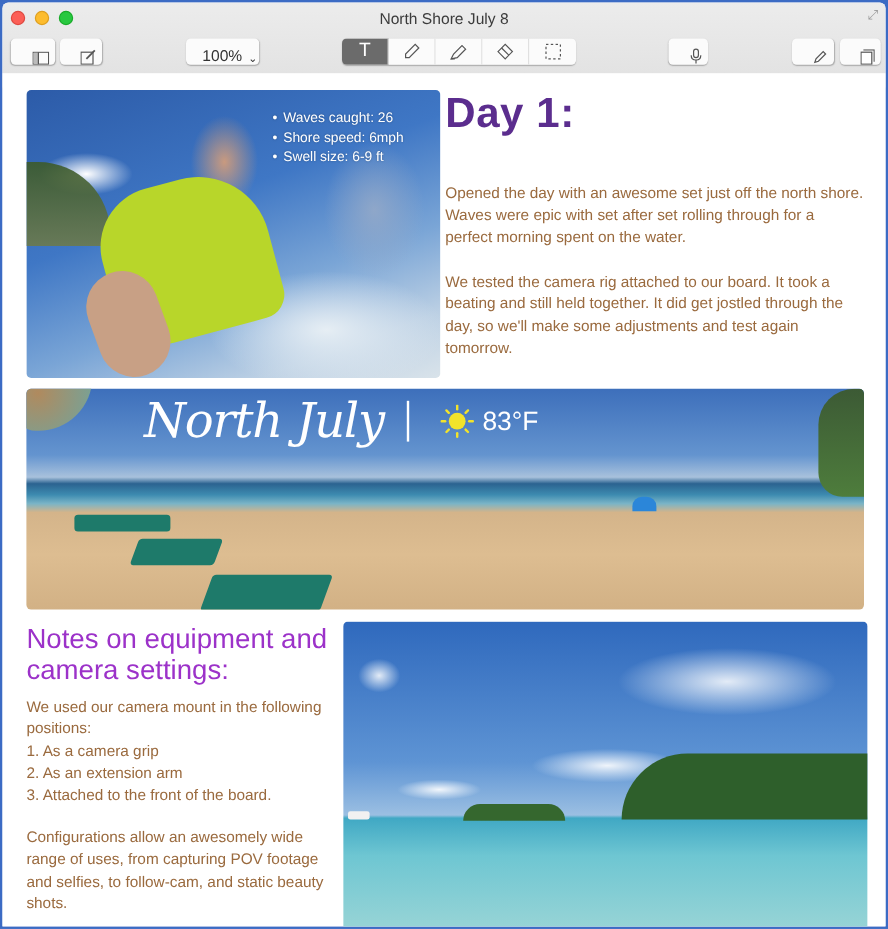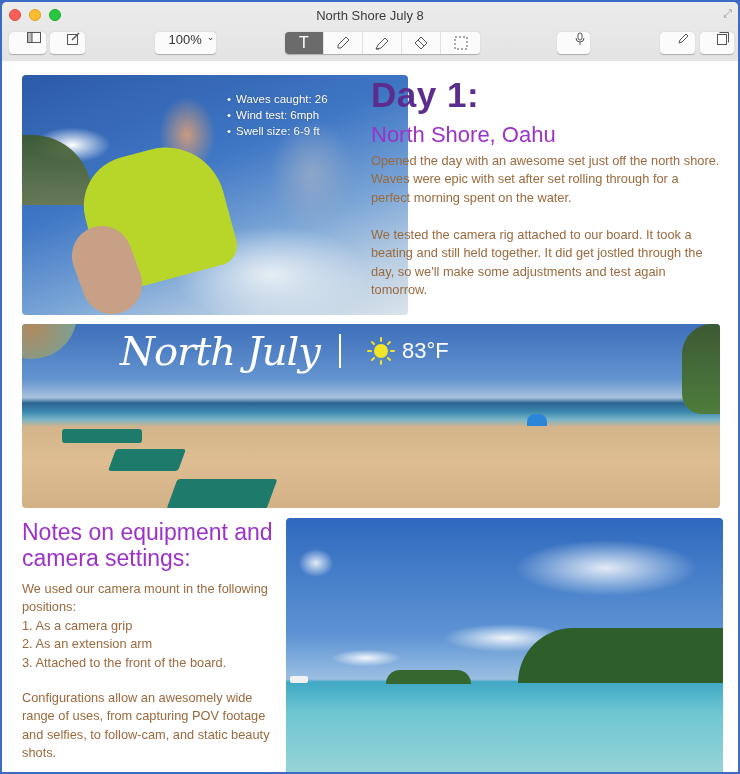--- a/index.html
+++ b/index.html
@@ -19,35 +19,35 @@
   .light.yellow { background: #fdbc2e; border: 1px solid #de9f20; }
   .light.green { background: #28c840; border: 1px solid #1aab2a; }
   .title {
     position: absolute; top: 6px; left: 0; right: 0; text-align: center;
     font-size: 13px; color: #3b3b3b;
   }
   .fullscreen { position: absolute; right: 6px; top: 5px; font-size: 11px; color: #9a9a9a; }
   .tbtn {
     position: absolute; top: 30px; height: 22px; background: #fbfbfb;
     border-radius: 4px; box-shadow: 0 0.5px 1px rgba(0,0,0,0.25);
-    display: flex; align-items: flex-start; justify-content: center; color: #5a5a5a; padding-left: 12px;
+    display: flex; align-items: flex-end; justify-content: center; color: #5a5a5a; padding-left: 12px;
   }
   .seg { position: absolute; top: 30px; left: 283px; height: 22px; display: flex;
     border-radius: 4px; box-shadow: 0 0.5px 1px rgba(0,0,0,0.25); overflow: hidden; }
   .seg .s { width: 39px; height: 22px; background: #fbfbfb; display: flex; align-items: center;
     justify-content: center; border-right: 1px solid #e0e0e0; color: #555; }
   .seg .s:last-child { border-right: none; }
   .seg .s.active { background: #6b6b6b; color: #fff; }
   .zoom-btn { font-size: 13px; color: #333; gap: 5px; }
 
   .content { position: absolute; top: 59px; left: 0; right: 0; bottom: 0; background: #fff; }
   .photo { position: absolute; border-radius: 4px; overflow: hidden; }
 
   
-  .surf { left: 20px; top: 14px; width: 386px; height: 240px;
+  .surf { left: 20px; top: 14px; width: 345px; height: 240px;
     background:
       radial-gradient(ellipse 60px 80px at 290px 100px, rgba(150,170,200,0.85), rgba(150,170,200,0) 70%),
       radial-gradient(ellipse 55px 25px at 50px 70px, #ffffff, rgba(255,255,255,0) 70%),
       radial-gradient(ellipse 140px 70px at 250px 200px, #e6eef4, rgba(230,238,244,0) 70%),
       radial-gradient(ellipse 40px 55px at 165px 60px, #c99a7f, rgba(201,154,127,0) 70%),
       linear-gradient(160deg, #2c5ba8 0%, #3f77c5 40%, #7aa5d6 65%, #bcd0e4 85%, #d9e3ea 100%);
   }
   .surf .shirt { position: absolute; left: 65px; top: 75px; width: 140px; height: 130px;
     background: #b8d62a; border-radius: 50px 60px 20px 40px; transform: rotate(-15deg); }
   .surf .arm { position: absolute; left: 55px; top: 150px; width: 60px; height: 90px;
@@ -184,27 +184,26 @@
     </div>
   </div>
 
   <div class="content">
     <div class="photo surf">
       <div class="island"></div>
       <div class="shirt"></div>
       <div class="arm"></div>
       <ul class="bullets">
         <li>Waves caught: 26</li>
-        <li>Wind test: 6mph</li>
+        <li>Shore speed: 6mph</li>
         <li>Swell size: 6-9 ft</li>
       </ul>
     </div>
 
     <div class="day-title">Day 1:</div>
-    <div class="subtitle">North Shore, Oahu</div>
     <div class="body-text p1">Opened the day with an awesome set just off the north shore. Waves were epic with set after set rolling through for a perfect morning spent on the water.</div>
     <div class="body-text p2">We tested the camera rig attached to our board. It took a beating and still held together. It did get jostled through the day, so we'll make some adjustments and test again tomorrow.</div>
 
     <div class="photo pano">
       <div class="umbrella"></div>
       <div class="hand"></div>
       <div class="tent"></div>
       <div class="chair" style="left:40px;top:105px;width:80px;height:14px;"></div>
       <div class="chair" style="left:90px;top:125px;width:70px;height:22px;transform:skewX(-20deg);"></div>
       <div class="chair" style="left:150px;top:155px;width:100px;height:30px;transform:skewX(-20deg);"></div>

